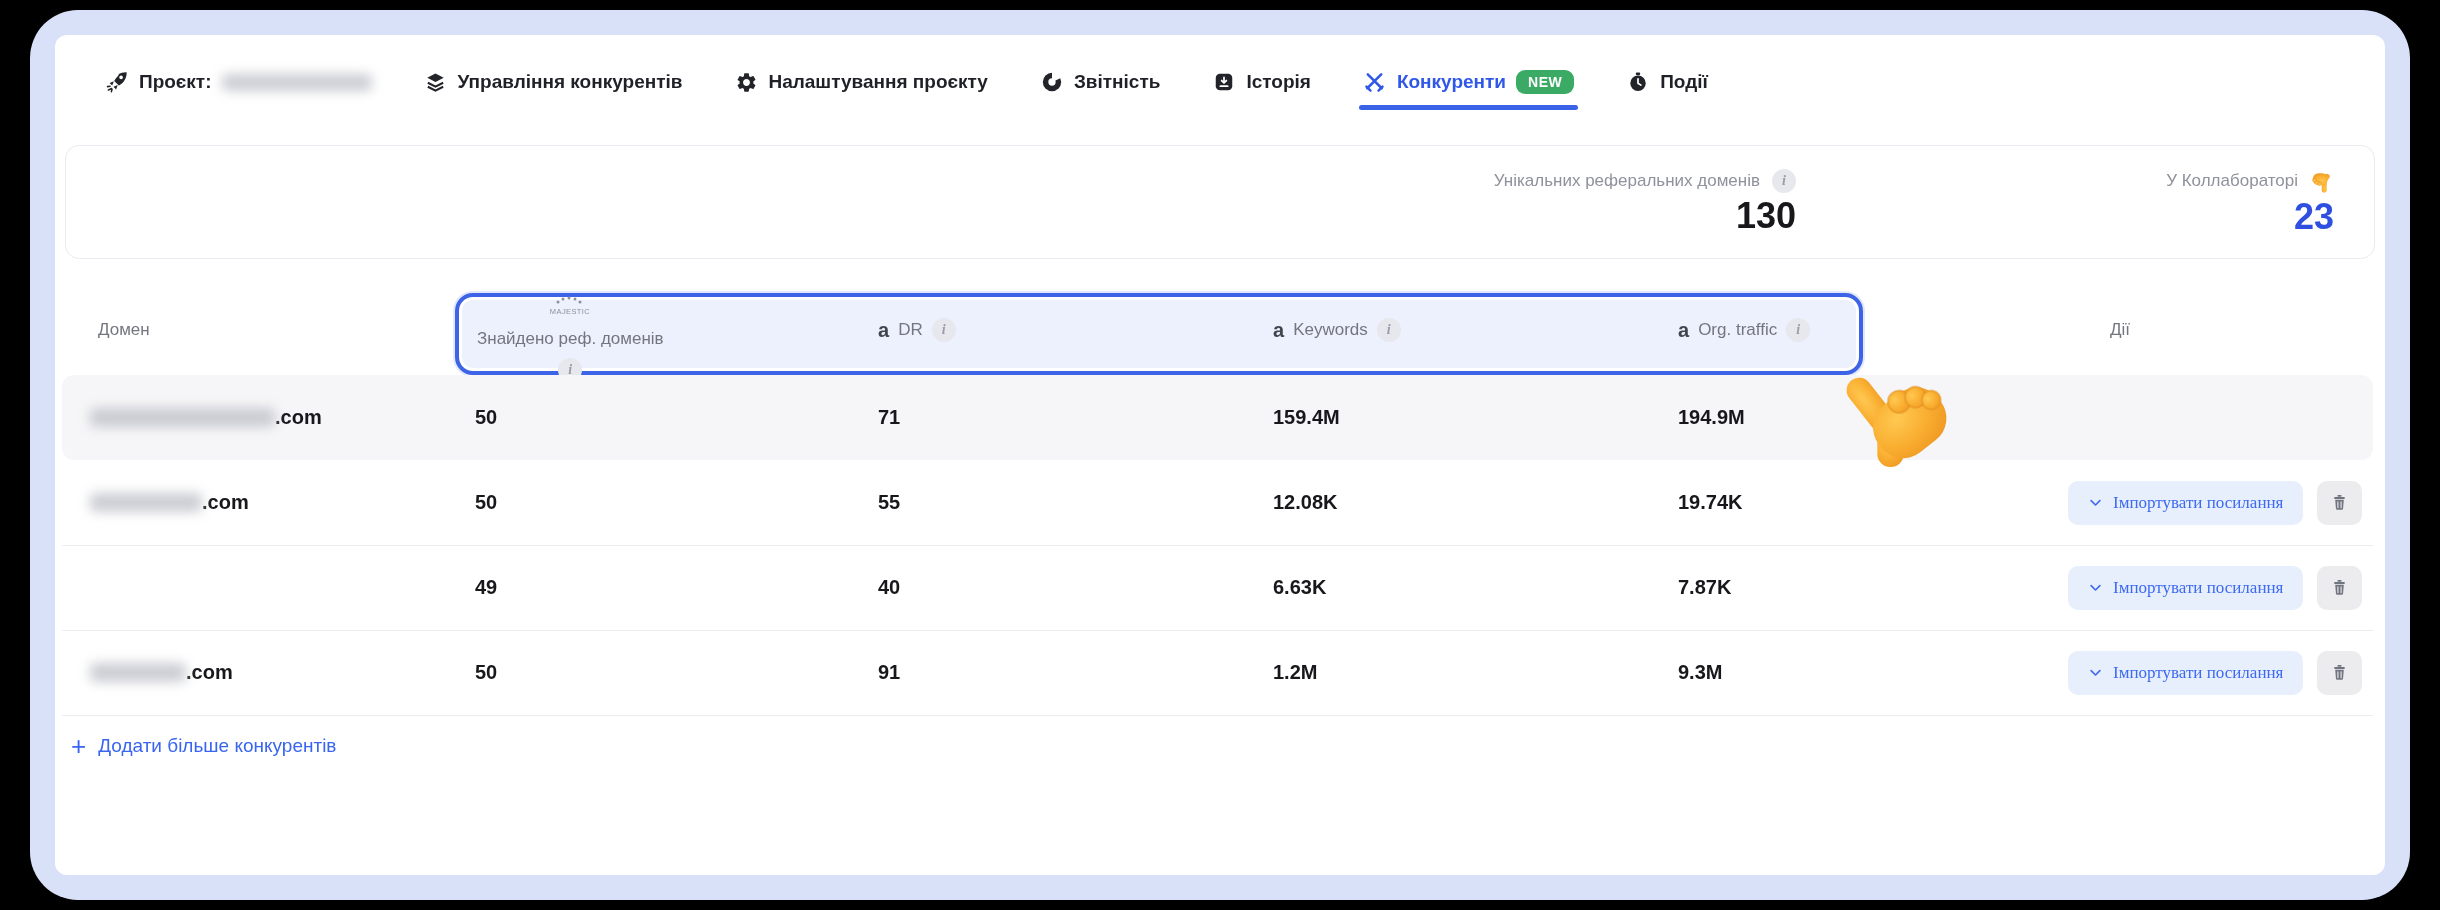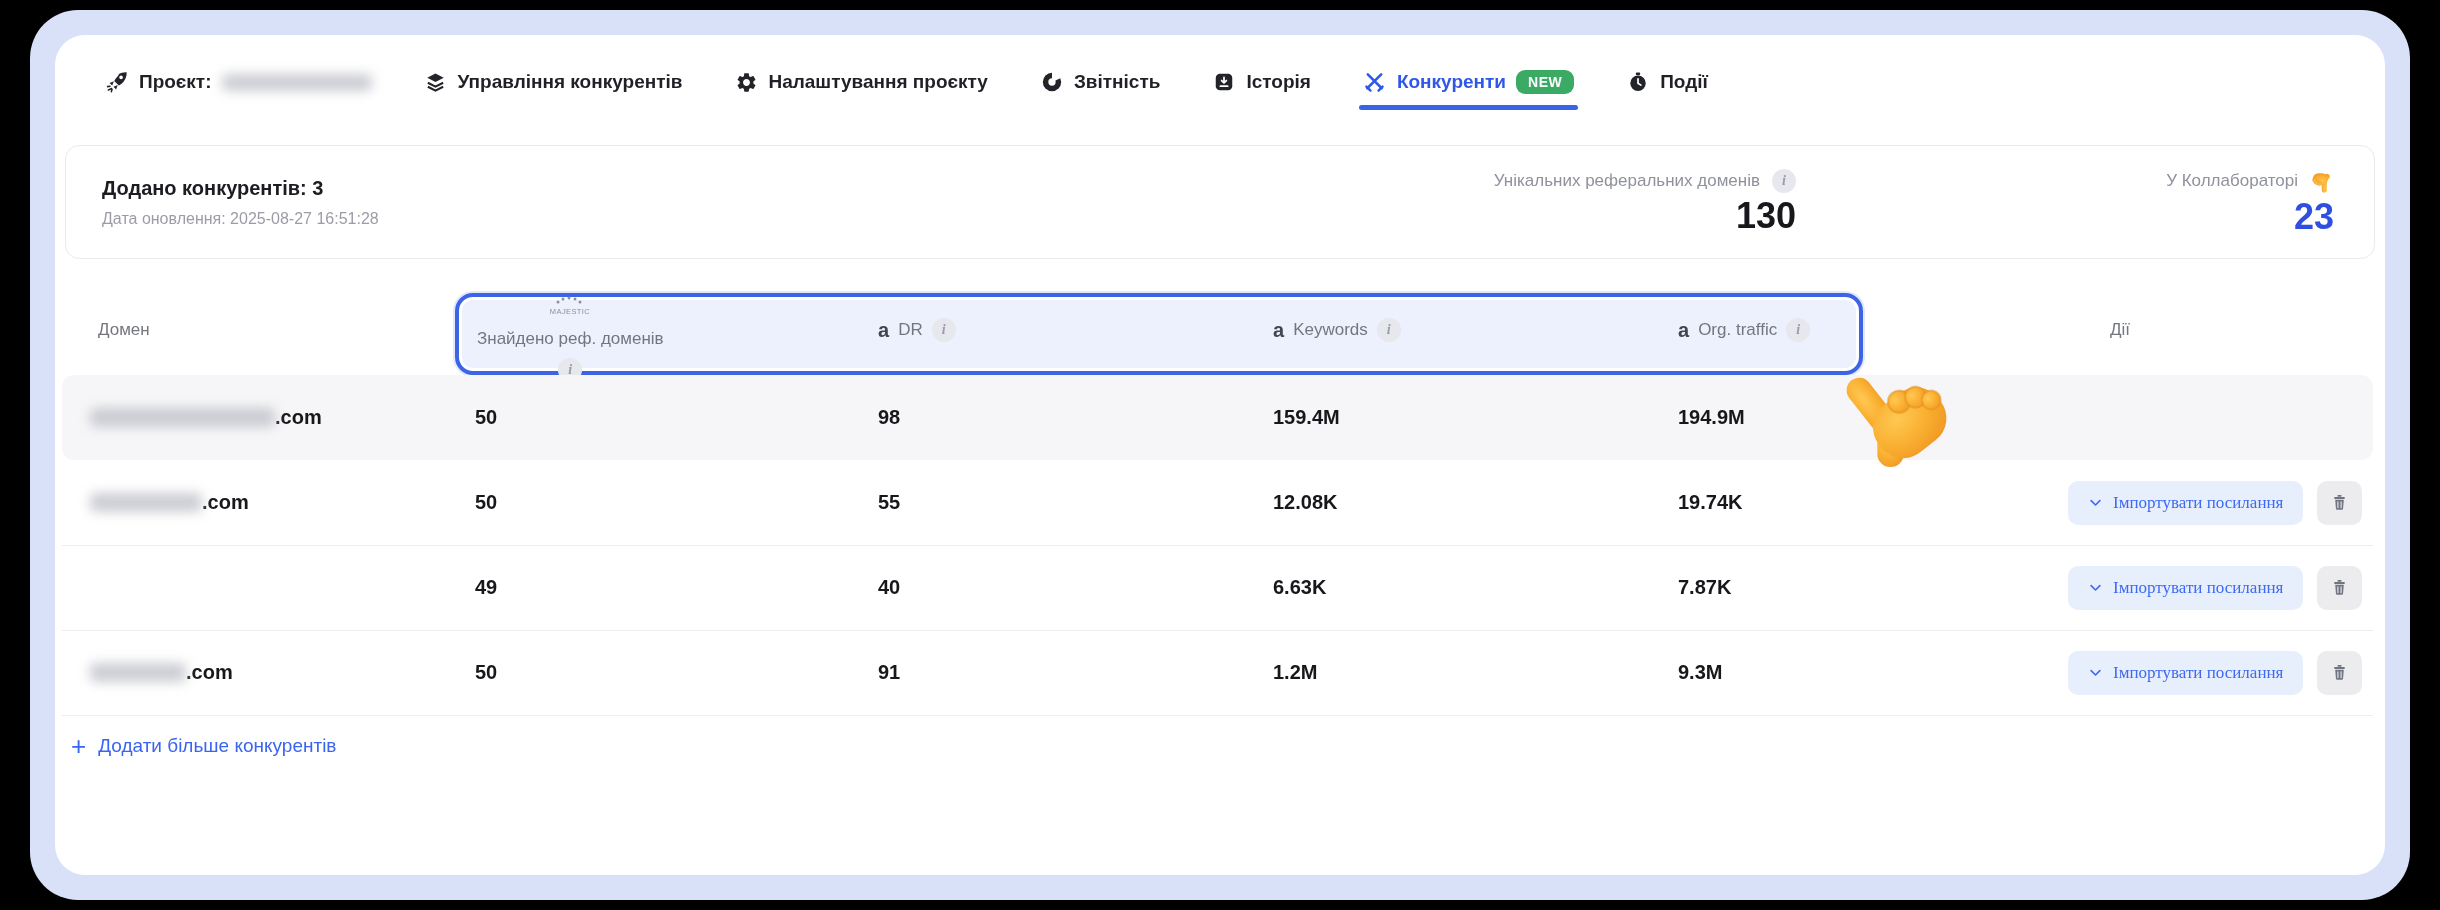--- a/index.html
+++ b/index.html
@@ -1,21 +1,21 @@
 <!DOCTYPE html>
 <html><head>
 <meta charset="utf-8">
 <style>
   html,body{margin:0;padding:0;background:#000;}
   body{width:2440px;height:910px;position:relative;overflow:hidden;
        font-family:"Liberation Sans","DejaVu Sans",sans-serif;color:#17171c;}
   .frame{position:absolute;left:30px;top:10px;width:2380px;height:890px;
          background:#d9e1f8;border-radius:48px;}
   .card{position:absolute;left:25px;top:25px;width:2330px;height:840px;
-        background:#fff;border-radius:30px;}
+        background:#fff;border-radius:12px;}
 
   
   .nav{position:absolute;left:50px;top:24px;height:46px;display:flex;align-items:center;gap:52px;}
   .nav-item{display:flex;align-items:center;gap:10px;font-size:19px;font-weight:700;color:#1f2127;position:relative;cursor:pointer;white-space:nowrap;}
   .nav-item .ic{display:inline-flex;width:24px;height:24px;align-items:center;justify-content:center;}
   .nav-item.active{color:#2f58e9;}
   .nav-item.active::after{content:"";position:absolute;left:-4px;right:-4px;bottom:-16px;height:5px;border-radius:3px;background:#3b63e8;}
   .badge-new{background:#3aaa64;color:#fff;font-size:14px;font-weight:700;padding:4px 12px;border-radius:9px;letter-spacing:.5px;}
   .blur-cap{display:inline-block;height:17px;border-radius:5px;background:#bfc1c9;filter:blur(6px);opacity:.8;}
 
@@ -180,26 +180,20 @@
             <rect x="9.6" y="1.6" width="4.8" height="3" rx="1.2" fill="#23242a"></rect>
             <circle cx="12" cy="13.4" r="8.4" fill="#23242a"></circle>
             <path d="M12 13.4V8.6M12 13.4l3.2 2" stroke="#fff" stroke-width="1.9" stroke-linecap="round"></path>
           </svg>
         </span>
         <span>Події</span>
       </div>
     </div>
 
     <div class="stats">
-      <div class="stats-left">
-        <div class="stats-added">
-          <span>Додано конкурентів:</span> <b>3</b>
-        </div>
-        <div class="stats-date">Дата оновлення: 2025-08-27 16:51:28</div>
-      </div>
 
       <div class="statblock sb-domains">
         <div class="lbl">
           <span>Унікальних реферальних доменів</span>
           <span class="info-i">i</span>
         </div>
         <div class="val">130</div>
       </div>
 
       <div class="statblock collab sb-collab">
@@ -261,21 +255,21 @@
         <span>Дії</span>
       </div>
     </div>
 
     <div class="row shaded" style="top:340px">
       <div class="cell c-domain">
         <span class="blur-cap" style="width:185px;height:19px"></span>
           <span>.com</span>
       </div>
       <div class="cell c-found">50</div>
-      <div class="cell c-dr">98</div>
+      <div class="cell c-dr">71</div>
       <div class="cell c-kw">159.4M</div>
       <div class="cell c-traffic">194.9M</div>
     </div>
 
     <div class="row lined" style="top:425px">
       <div class="cell c-domain">
         <span class="blur-cap" style="width:112px;height:19px"></span>
           <span>.com</span>
       </div>
       <div class="cell c-found">50</div>

